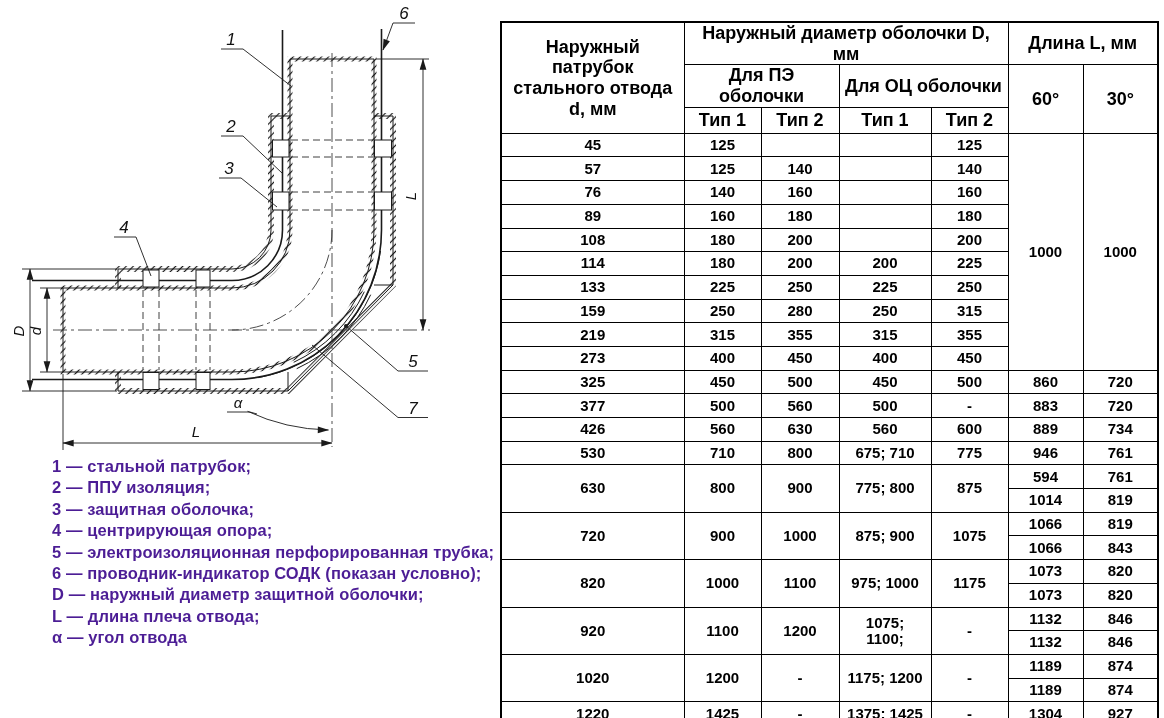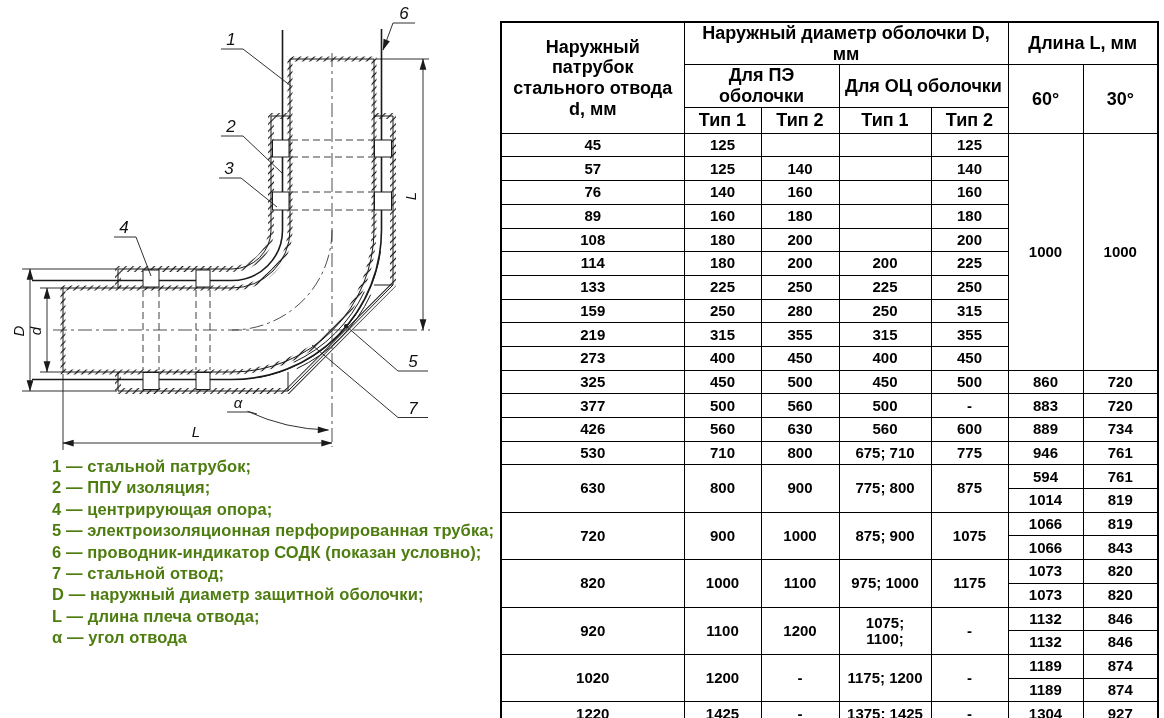--- a/index.html
+++ b/index.html
@@ -1,21 +1,21 @@
 <!DOCTYPE html>
 <html><head>
 <meta charset="utf-8">
 <style>
   html,body{margin:0;padding:0;}
   body{width:1164px;height:718px;background:#fff;position:relative;overflow:hidden;
        font-family:"Liberation Sans",sans-serif;color:#000;}
   .stage{position:absolute;inset:0;}
   svg.drawing{position:absolute;left:0;top:0;}
   .legend{position:absolute;left:52px;top:456px;font-size:16.5px;font-weight:600;
-          line-height:21.4px;color:#4d7c0f;letter-spacing:.1px;white-space:nowrap;}
+          line-height:21.4px;color:#4c1d95;letter-spacing:.1px;white-space:nowrap;}
   table.spec{position:absolute;left:500px;top:21px;border-collapse:collapse;
              table-layout:fixed;border:2px solid #000;}
   table.spec td{border:1px solid #000;text-align:center;vertical-align:middle;
                 font-weight:700;font-size:15px;padding:0 2px;height:22.7px;
                 line-height:1.08;white-space:pre-line;}
   table.spec td.hdr{font-size:18px;height:auto;line-height:1.15;}
   
   .thin{stroke:#1a1a1a;stroke-width:1;fill:none;}
   .med{stroke:#1a1a1a;stroke-width:1.6;fill:none;}
   .hid{stroke:#2a2a2a;stroke-width:.9;fill:none;stroke-dasharray:7 4;}
@@ -120,24 +120,24 @@
     <text class="lbl" x="229" y="174" text-anchor="middle">3</text>
     <text class="lbl" x="124" y="233" text-anchor="middle">4</text>
     <text class="lbl" x="413" y="367" text-anchor="middle">5</text>
     <text class="lbl" x="404" y="19" text-anchor="middle">6</text>
     <text class="lbl" x="413" y="414" text-anchor="middle">7</text>
   </svg>
 
   <div class="legend">
     <div>1 — стальной патрубок;</div>
     <div>2 — ППУ изоляция;</div>
+    <div>3 — защитная оболочка;</div>
     <div>4 — центрирующая опора;</div>
     <div>5 — электроизоляционная перфорированная трубка;</div>
     <div>6 — проводник-индикатор СОДК (показан условно);</div>
-    <div>7 — стальной отвод;</div>
     <div>D — наружный диаметр защитной оболочки;</div>
     <div>L — длина плеча отвода;</div>
     <div>α — угол отвода</div>
   </div>
 
   <table class="spec">
     <colgroup>
       <col style="width:183px">
         <col style="width:77px">
         <col style="width:78px">

